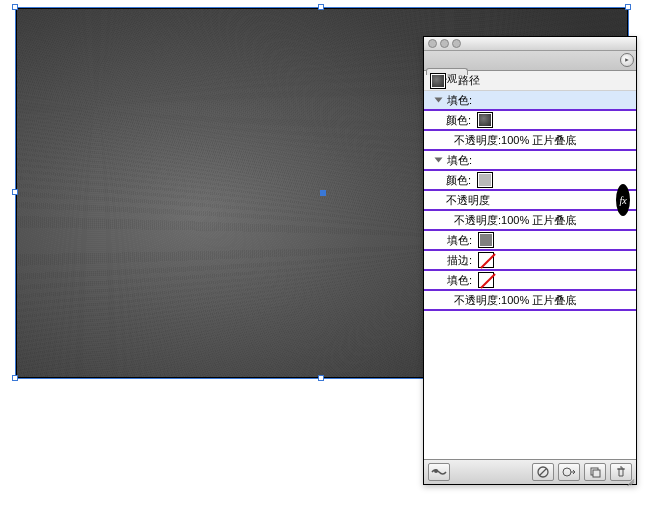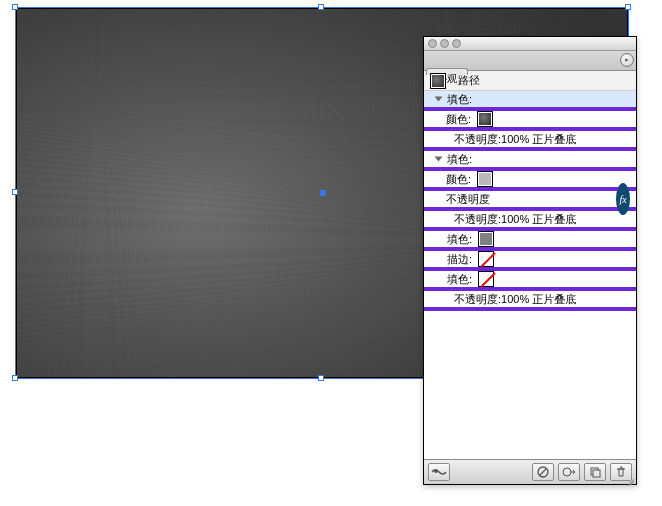--- a/index.html
+++ b/index.html
@@ -51,37 +51,37 @@
   }
   .tab { padding:3px 10px; background:#e8e8e8; border:1px solid #8f8f8f; border-bottom:none; border-top-left-radius:3px; border-top-right-radius:3px; margin-top:17px; margin-left:2px; font-size:10px; }
   .flyout {
     position:absolute; right:2px; top:2px; width:14px; height:14px;
     border:1px solid #777; border-radius:50%; display:flex; align-items:center; justify-content:center;
     background:radial-gradient(circle at 40% 40%, #fff, #c8c8c8);
   }
   .flyout svg { width:6px; height:6px; }
 
   .list { flex:1; background:#fff; border-bottom:1px solid #8a8a8a; overflow:hidden; }
-  .row { display:flex; align-items:center; height:20px; padding:0 6px; gap:6px; border-bottom:4px solid #6d28d9; }
+  .row { display:flex; align-items:center; height:20px; padding:0 6px; gap:6px; border-bottom:2px solid #6d28d9; }
   .row.obj { background:#f2f2f2; border-bottom:1px solid #d0d0d0;gap:12px; }
   .row.hdr { background:#d9e8fb; }
   .row.sub { padding-left:22px; }
   .row.opa { padding-left:30px; }
   .tri { width:0; height:0; border-left:5px solid #6a6a6a; border-top:4px solid transparent; border-bottom:4px solid transparent; transform:rotate(90deg); margin-left:6px; }
   .spacer-tri { width:11px; }
   .swatch { width:16px; height:16px; border:1px solid #000; box-shadow: inset 0 0 0 1px #fff; flex:0 0 auto; position:relative; }
   .sw-grad { background: radial-gradient(circle at 40% 40%, #777, #222); }
   .sw-grey { background:#b9b9b9; }
   .sw-mid  { background:#808080; }
   .sw-none { background:#fff; }
   .sw-none::after { content:""; position:absolute; left:-1px; top:50%; width:20px; height:2px; background:#d11; transform:rotate(-45deg); transform-origin:center; }
   .label { color:#000; white-space:nowrap; }
   .fx {
     margin-left:auto; width:14px; height:32px; border-radius:50%;
-    background:#0c4a6e; color:#fff; font-style:italic; font-family:Georgia,serif;
+    background:#000000; color:#fff; font-style:italic; font-family:Georgia,serif;
     font-size:10px; display:flex; align-items:center; justify-content:center;
   }
 
   .footer {
     height:24px; background:linear-gradient(#efefef,#cfcfcf);
     display:flex; align-items:center; padding:0 4px; gap:4px;
   }
   .footer .btn { width:22px; height:18px; border:1px solid #8a8a8a; border-radius:2px; background:linear-gradient(#fafafa,#d8d8d8); display:flex; align-items:center; justify-content:center; }
   .footer .gap { flex:1; }
   .resize { position:absolute; right:1px; bottom:1px; width:12px; height:12px; }

